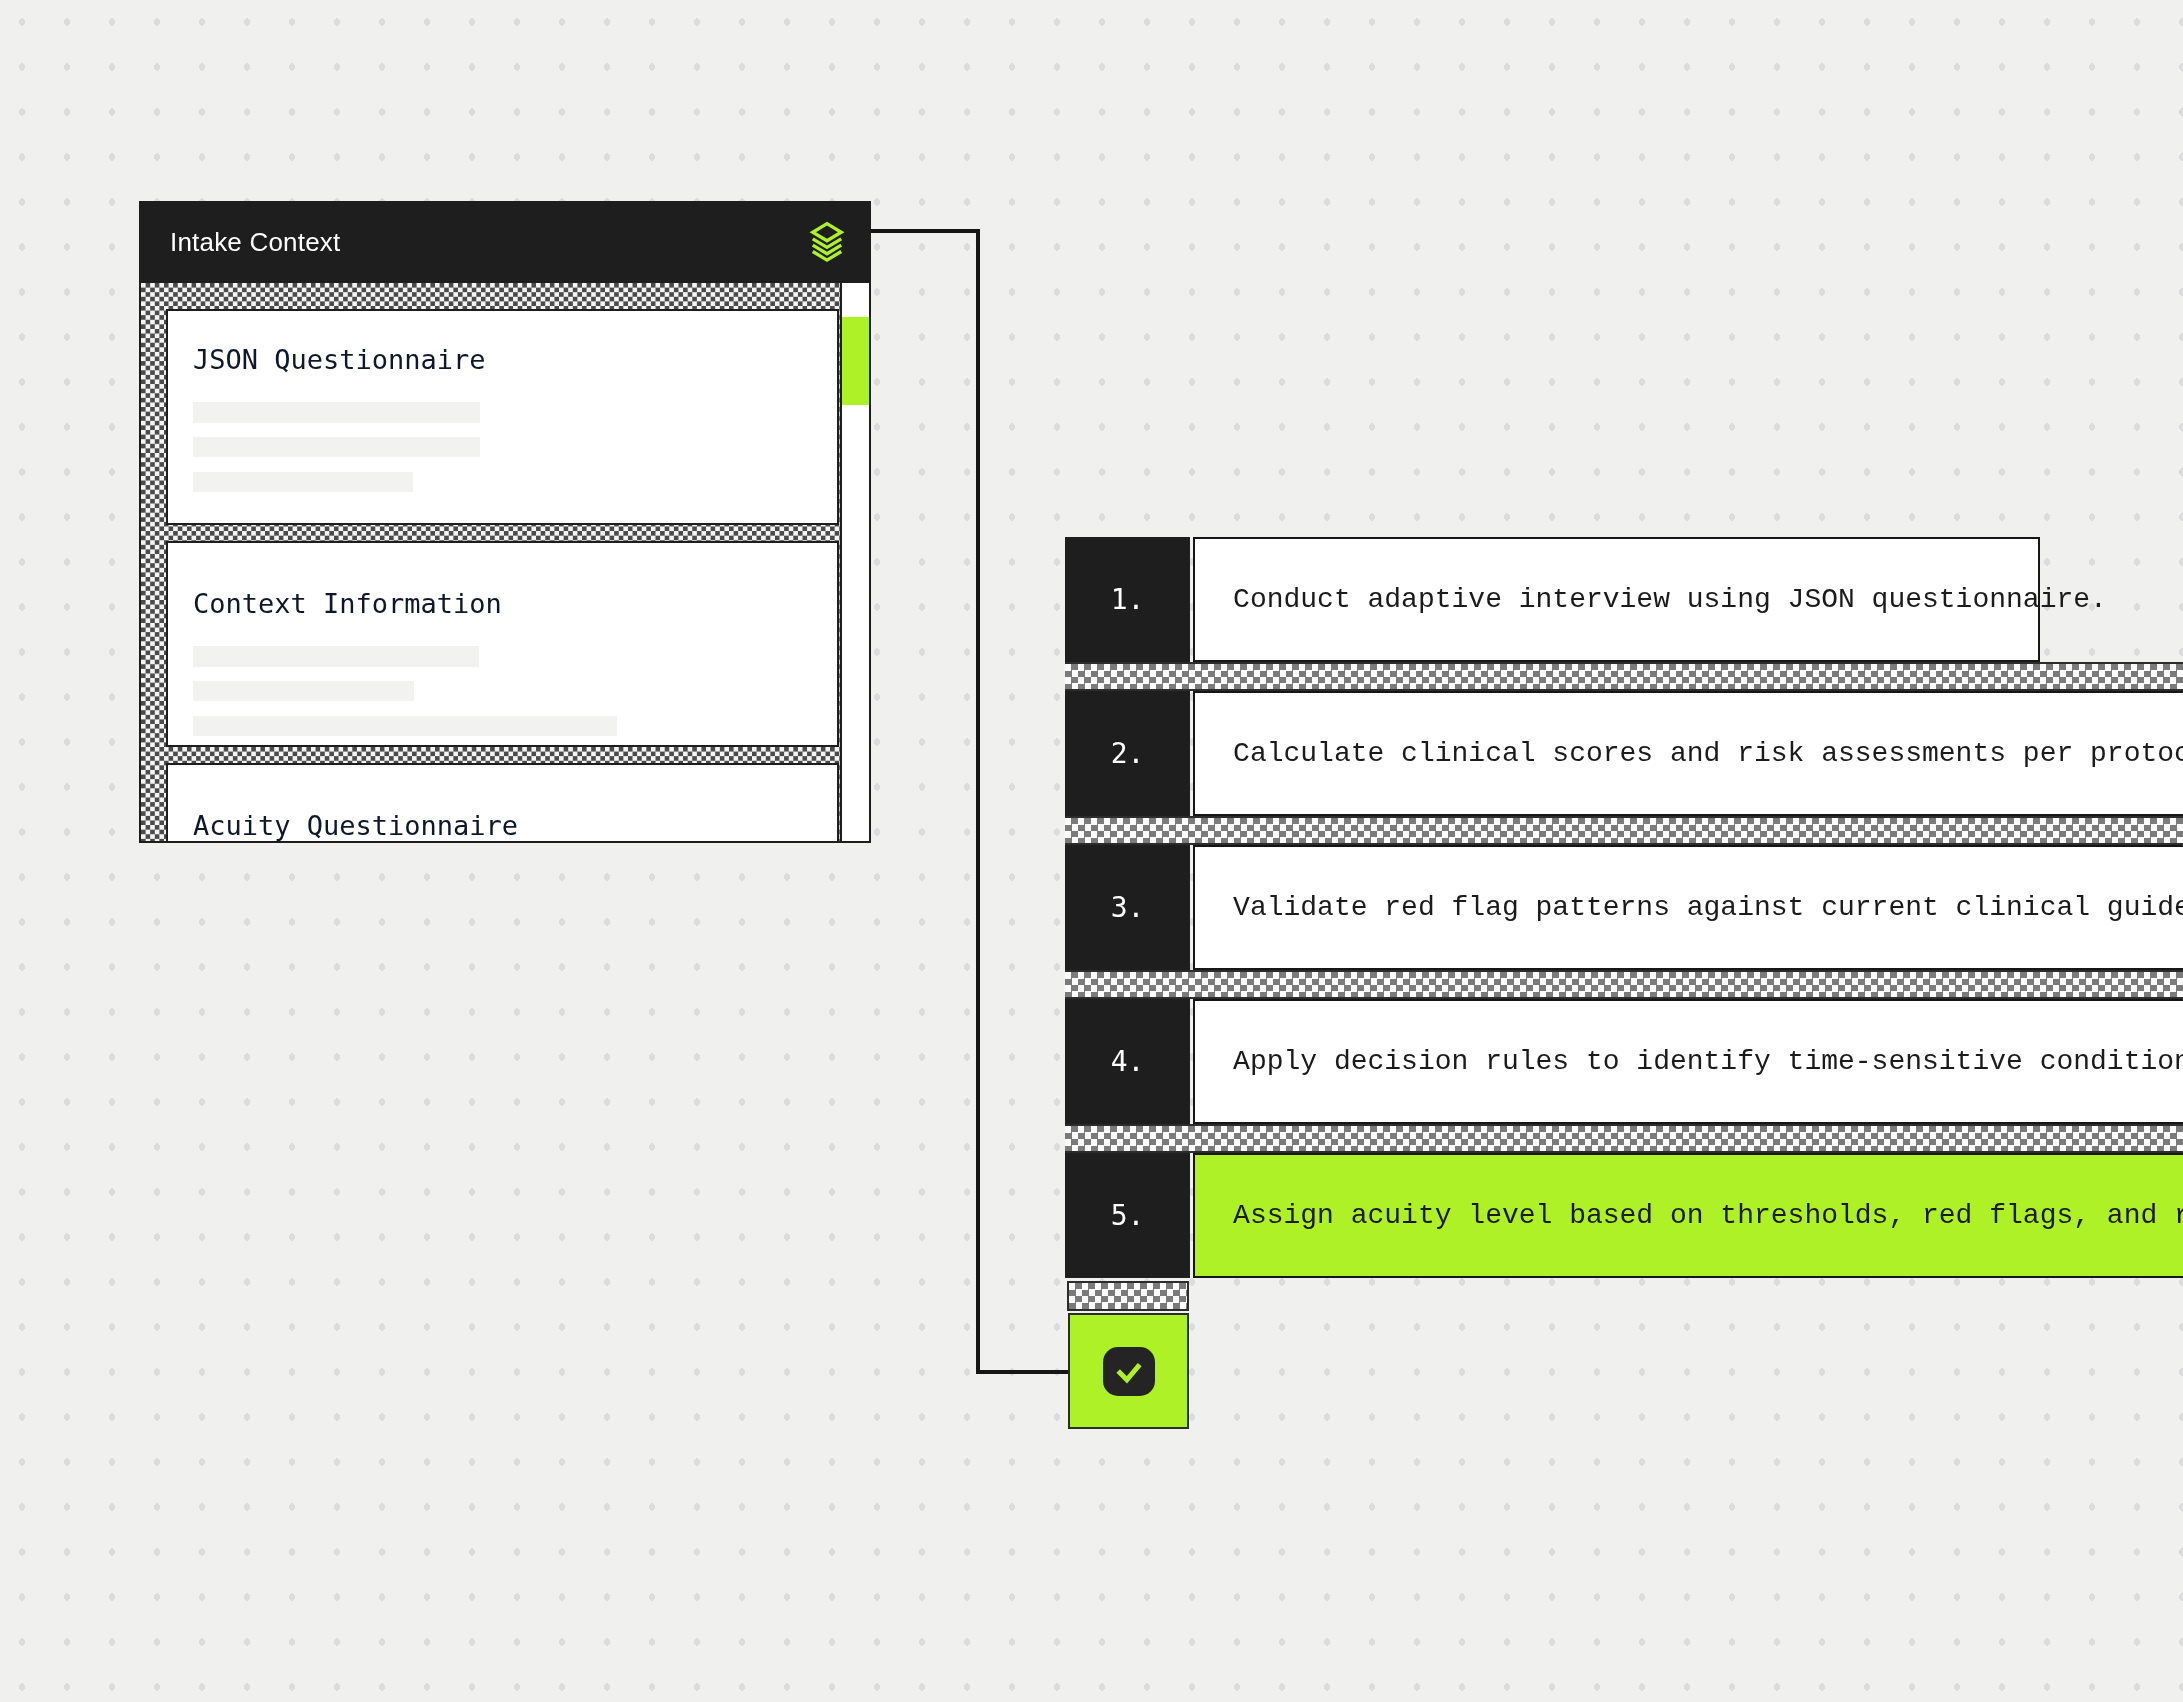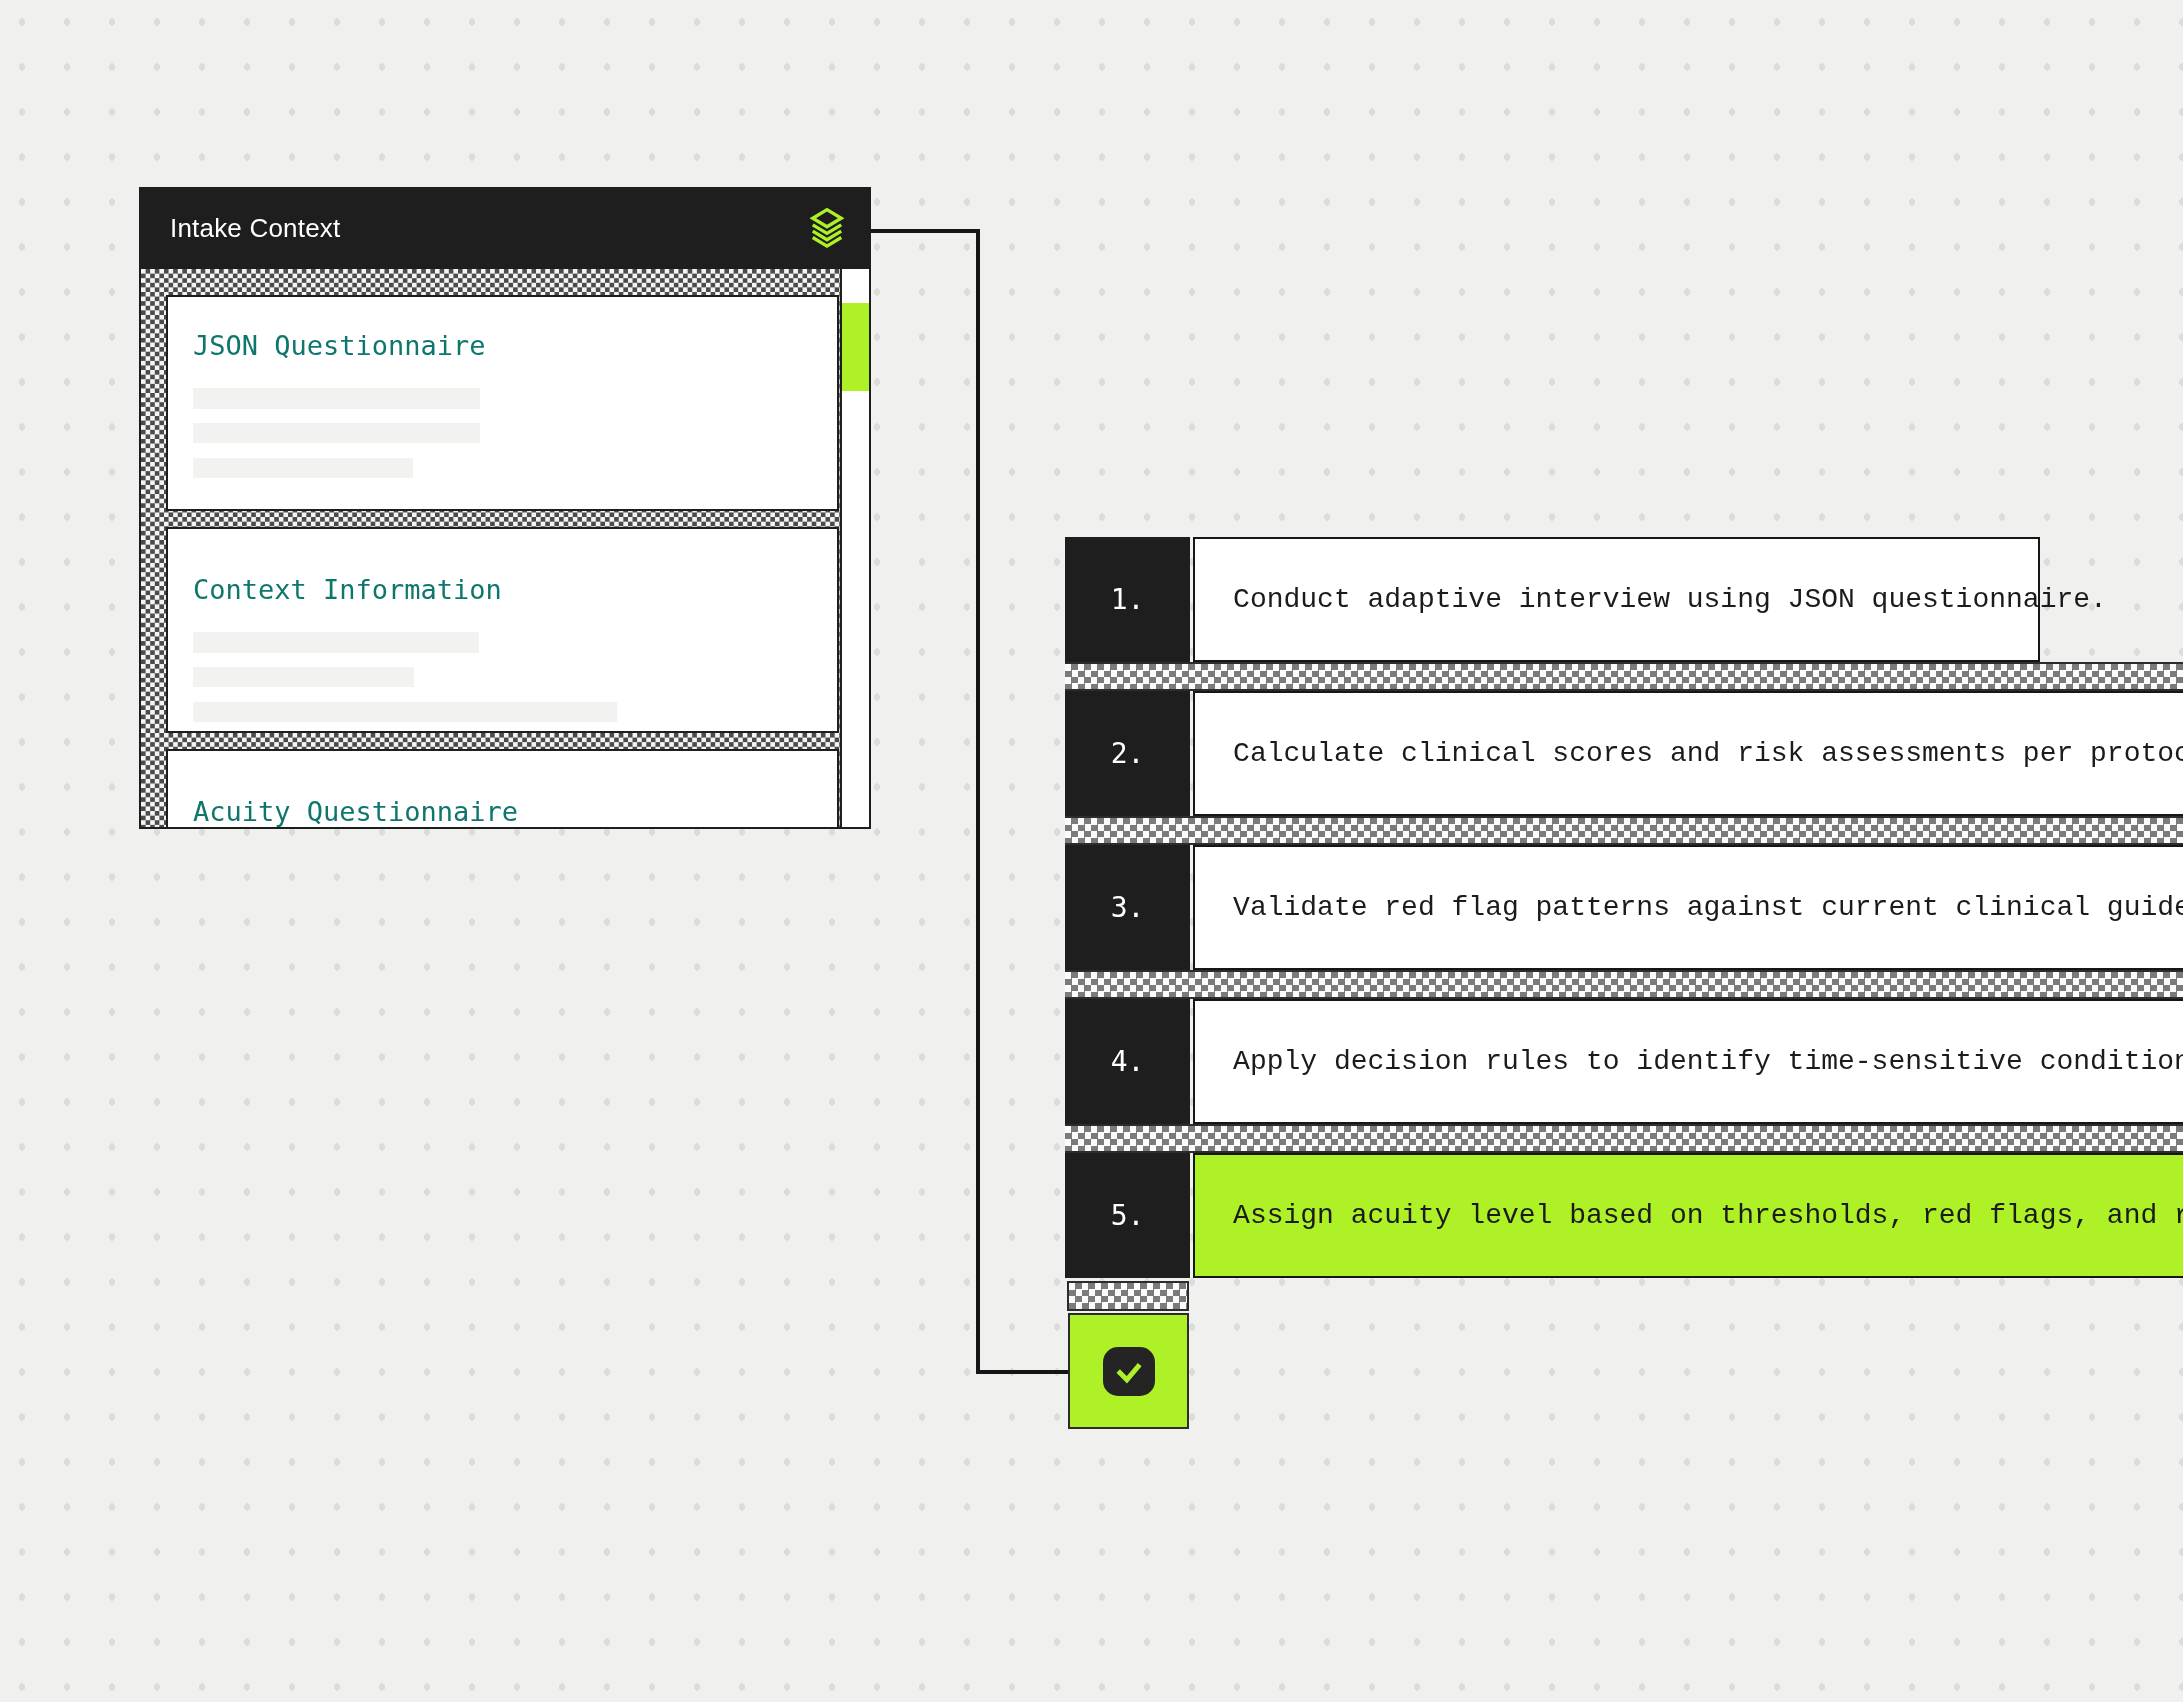--- a/index.html
+++ b/index.html
@@ -26,39 +26,40 @@
   .seg-1{left:871px;top:229px;width:109px;height:3.5px;}
   .seg-2{left:976px;top:229px;width:3.5px;height:1144px;}
   .seg-3{left:976px;top:1370px;width:93px;height:3.5px;}
 
   
   .panel{position:absolute;left:139px;top:187px;width:732px;}
   .panel-header{
     height:82px;background:var(--dark);color:#fff;
     display:flex;align-items:center;justify-content:space-between;
     padding:0 25px 0 31px;
+    margin-top:14px;
   }
   .panel-title{font-size:26px;font-weight:500;letter-spacing:0.2px;}
   .layers-icon svg{display:block;}
   .panel-body{
     position:relative;height:560px;overflow:hidden;
     border:2.6px solid var(--dark);border-top:none;
     background:repeating-conic-gradient(#4b4b4b 0% 25%, #f4f4f4 0% 50%);
     background-size:9.2px 9.2px;
   }
   .card{
     position:absolute;left:25px;width:673px;background:#ffffff;
     border:2.2px solid var(--dark);
   }
   .card-1{top:26px;height:216px;}
   .card-2{top:258px;height:206px;}
   .card-3{top:480px;height:183px;}
   .card-title{
     font-family:"DejaVu Sans Mono", monospace;font-weight:400;
-    font-size:27px;color:#0f766e;margin:45px 0 0 25px;white-space:nowrap;
+    font-size:27px;color:#0f172a;margin:45px 0 0 25px;white-space:nowrap;
   }
   .card-1 .card-title{margin-top:33px;}
   .bars{margin:27px 0 0 25px;}
   .bar{height:20.5px;background:#f2f2f1;margin-bottom:14.4px;}
   .scroll-track{
     position:absolute;top:0;right:0;width:29px;height:100%;
     background:#ffffff;border-left:2.2px solid var(--dark);
   }
   .scroll-thumb{position:absolute;left:0;top:34px;width:100%;height:88px;background:var(--accent);}
 

